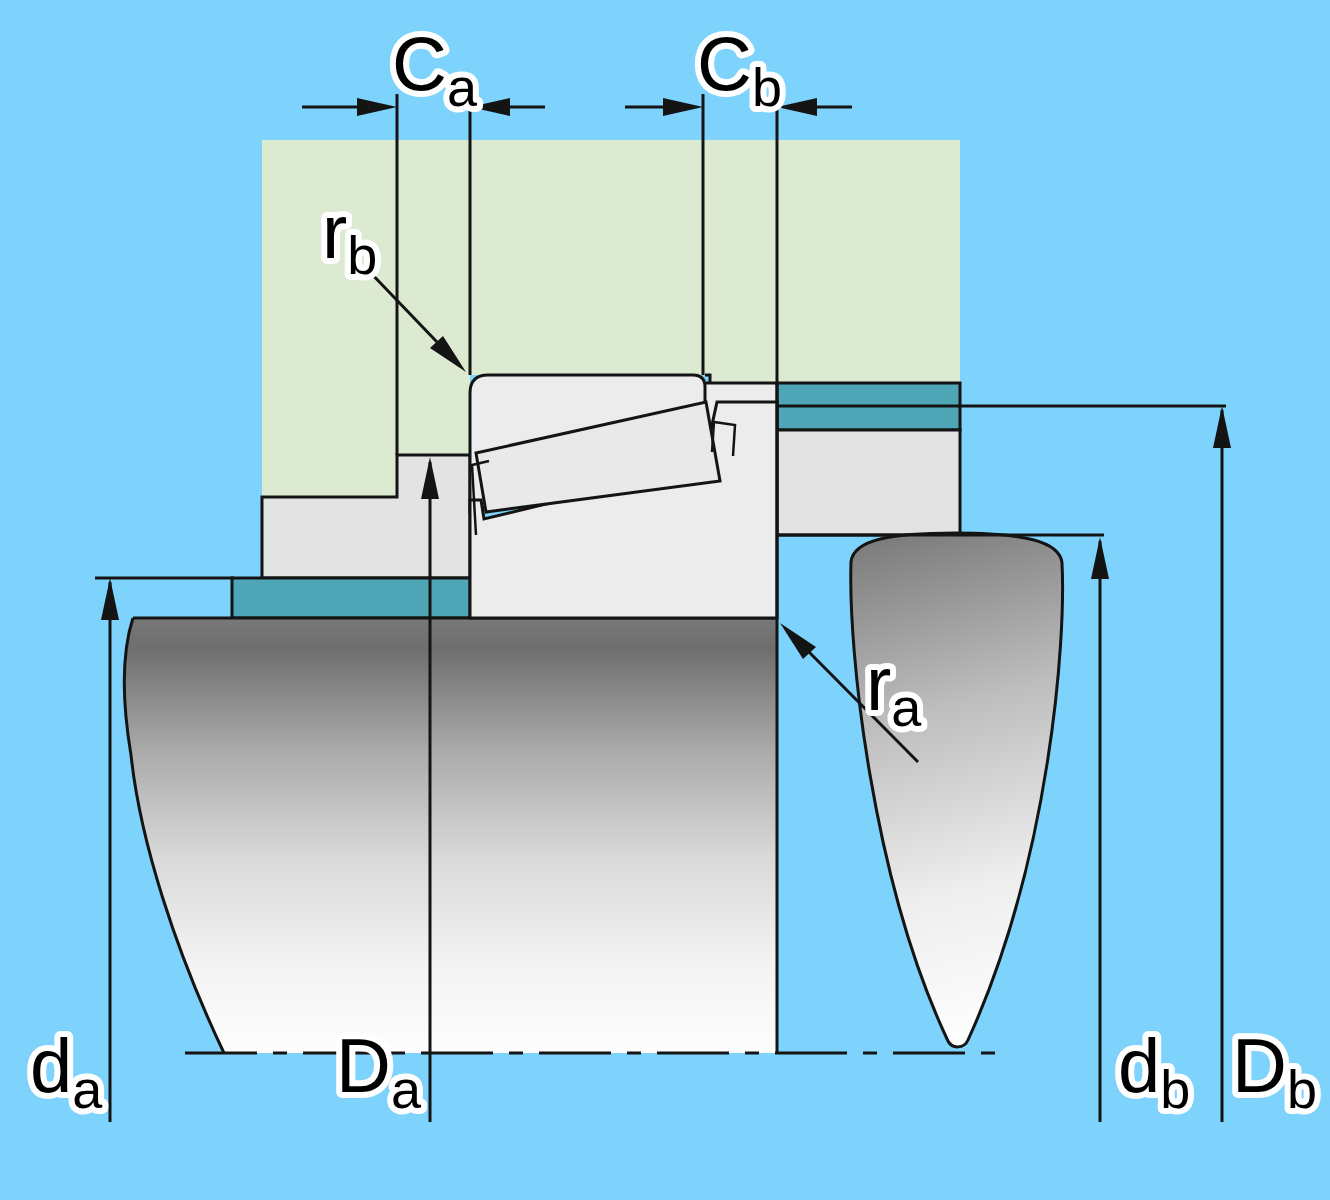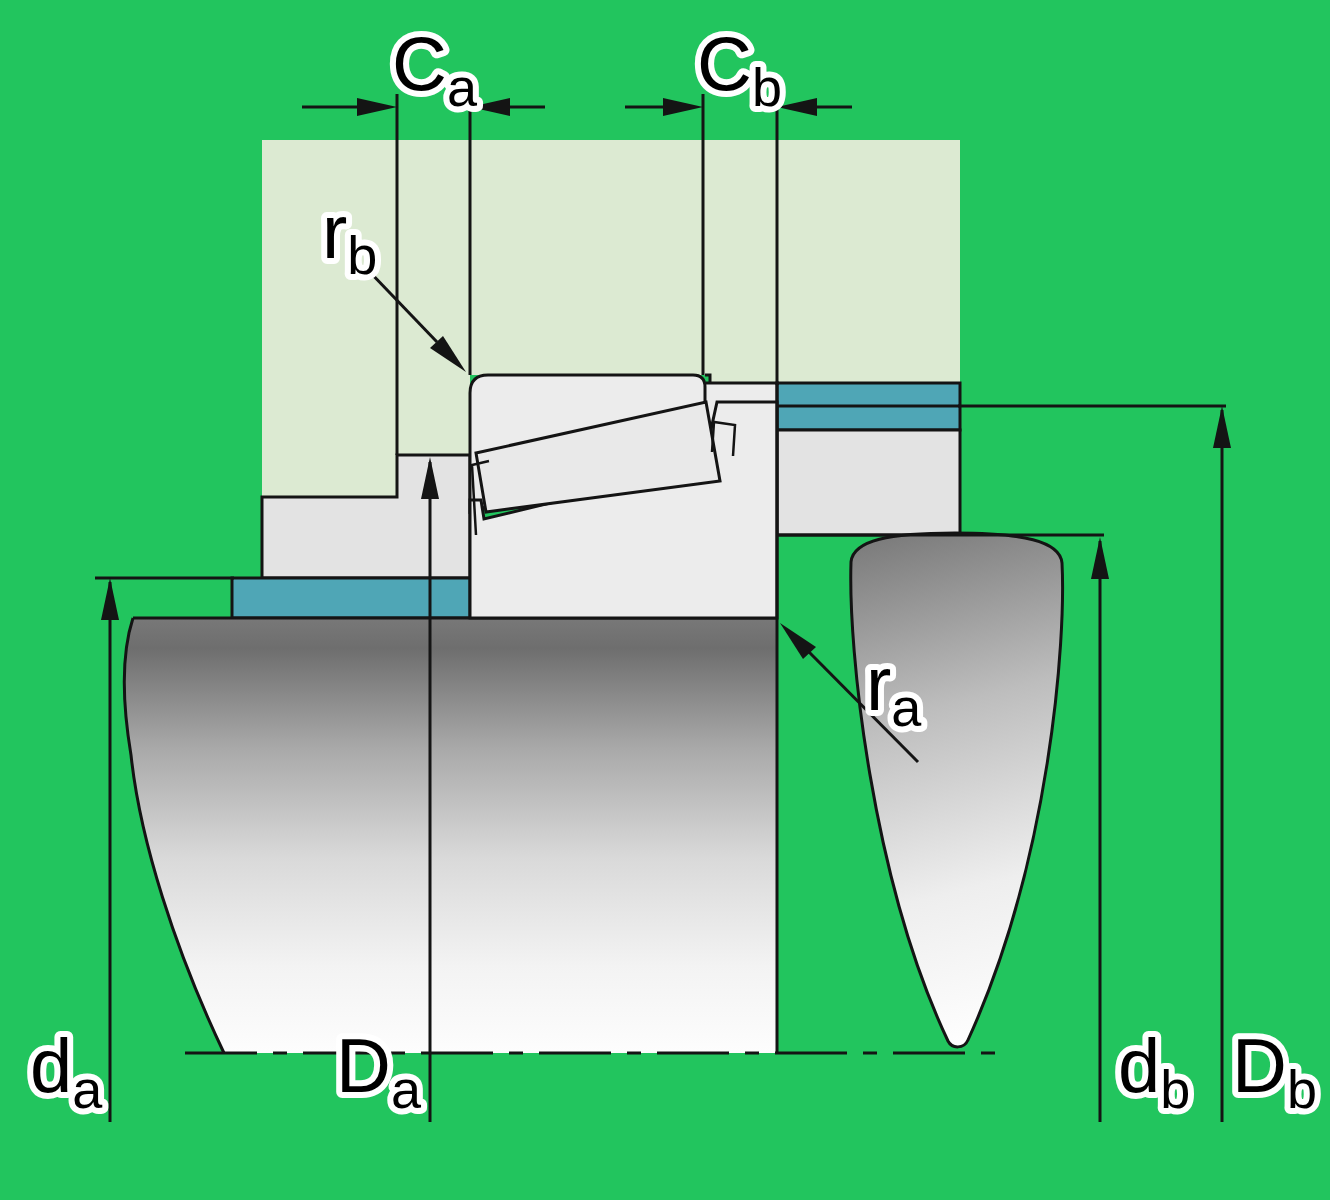--- a/index.html
+++ b/index.html
@@ -1,16 +1,16 @@
 <!DOCTYPE html>
 <html><head>
 <meta charset="utf-8">
 <style>
   html,body{margin:0;padding:0;background:#ffffff}
-  .stage{width:1330px;height:1200px;position:relative;background:#22c55e}
+  .stage{width:1330px;height:1200px;position:relative;background:#7dd3fc}
   svg{display:block;font-family:"Liberation Sans", sans-serif}
   .ol{stroke:#141414;stroke-width:3;fill:none;stroke-linecap:butt}
   .ol2{stroke:#141414;stroke-width:2.5;fill:none}
   .st{stroke:#141414;stroke-width:3;stroke-linejoin:miter}
   .arrow{fill:#141414;stroke:none}
   .centerline{stroke:#141414;stroke-width:3;stroke-dasharray:72 16 14 16;fill:none}
   .dim-label{font-size:76px;fill:#000000;paint-order:stroke fill;stroke:#ffffff;stroke-width:12px;stroke-linejoin:round}
   .sub{font-size:54px}
 </style>
 </head>

